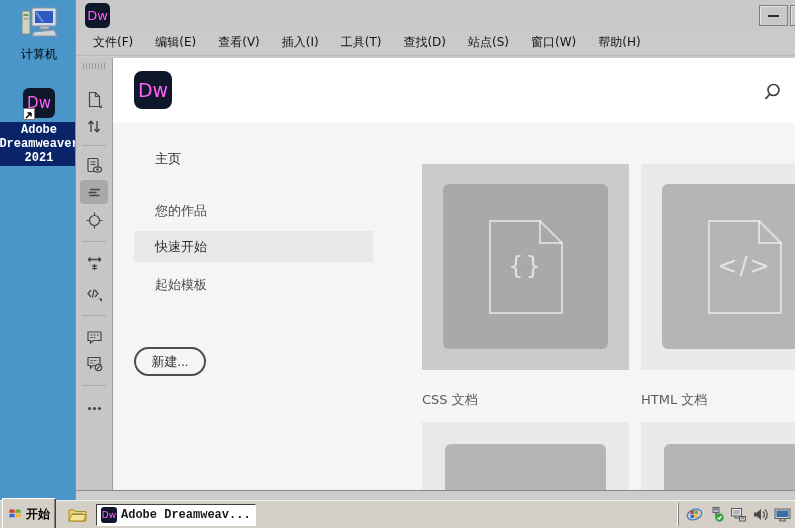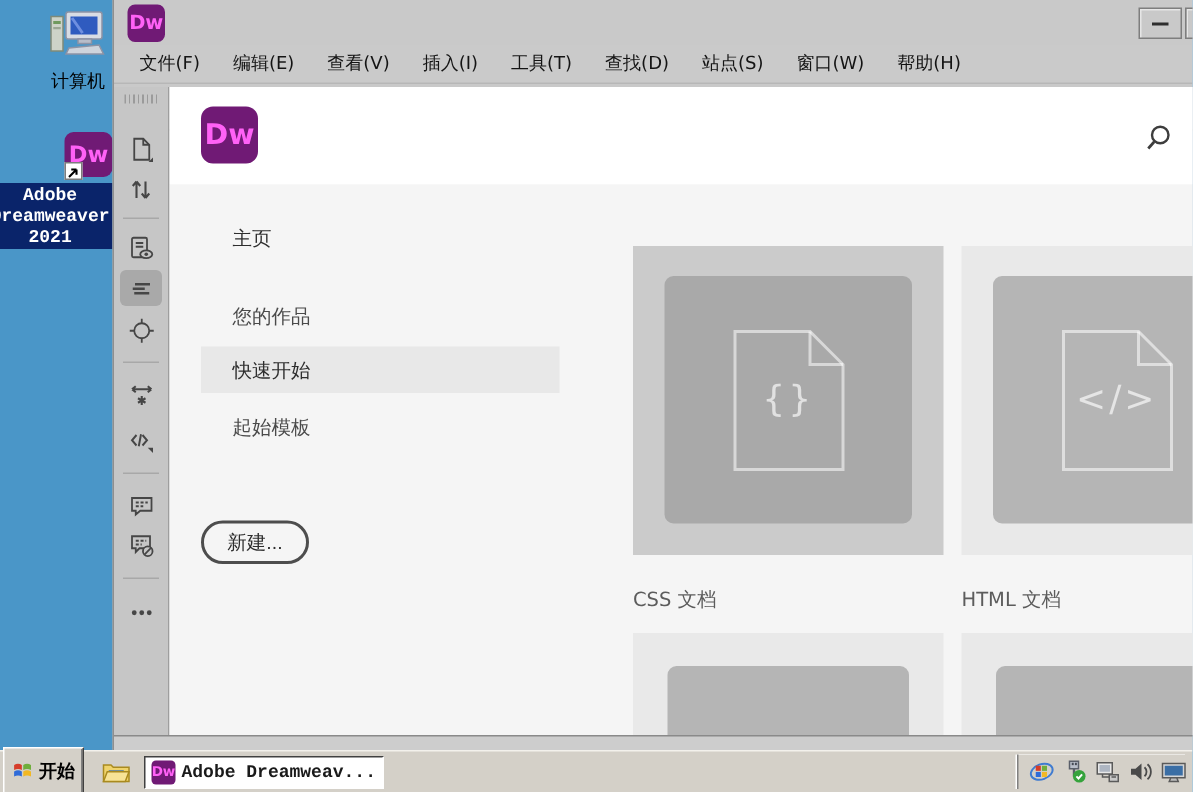--- a/index.html
+++ b/index.html
@@ -1,23 +1,23 @@
 <!DOCTYPE html>
 <html><head>
 <meta charset="utf-8">
 <style>
   * { margin:0; padding:0; box-sizing:border-box; }
   html,body { width:795px; height:528px; }
   body { font-family:"DejaVu Sans", sans-serif; font-size:12px; color:#1a1a1a; }
   .screen { position:relative; width:795px; height:528px; overflow:hidden; background:#4a96c8; }
 
   
-  .desk-icon { position:absolute; display:flex; flex-direction:column; align-items:flex-end; }
+  .desk-icon { position:absolute; display:flex; flex-direction:column; align-items:center; }
   .desk-icon .dlabel { margin-top:3px; color:#000; font-size:12px; text-align:center; }
-  .dw-tile { background:#701a75; color:#ff61f6; font-weight:bold; display:flex; align-items:center; justify-content:center; }
+  .dw-tile { background:#0f172a; color:#ff61f6; font-weight:normal; display:flex; align-items:center; justify-content:center; }
   .shortcut-arrow { position:absolute; left:0; bottom:-2px; width:12px; height:12px; background:#fff; border:1px solid #7d7d7d; }
   .dw-desk-label { background:#0a246a; color:#fff; font-family:"Liberation Mono", monospace; font-weight:bold;
                    font-size:12px; line-height:14px; text-align:center; padding:1px 2px; margin-top:4px; }
 
   
   .window { position:absolute; left:75px; top:0; width:720px; height:500px; background:#c9c9c9;
             border-left:1px solid #8f8f8f; }
   .titlebar { position:relative; height:30px; background:#c9c9c9; }
   .tb-dwicon { position:absolute; left:9px; top:3px; width:25px; height:25px; border-radius:5px; font-size:13px; }
   .tb-right { position:absolute; right:96px; top:0; height:30px; display:flex; align-items:center; gap:10px; }

